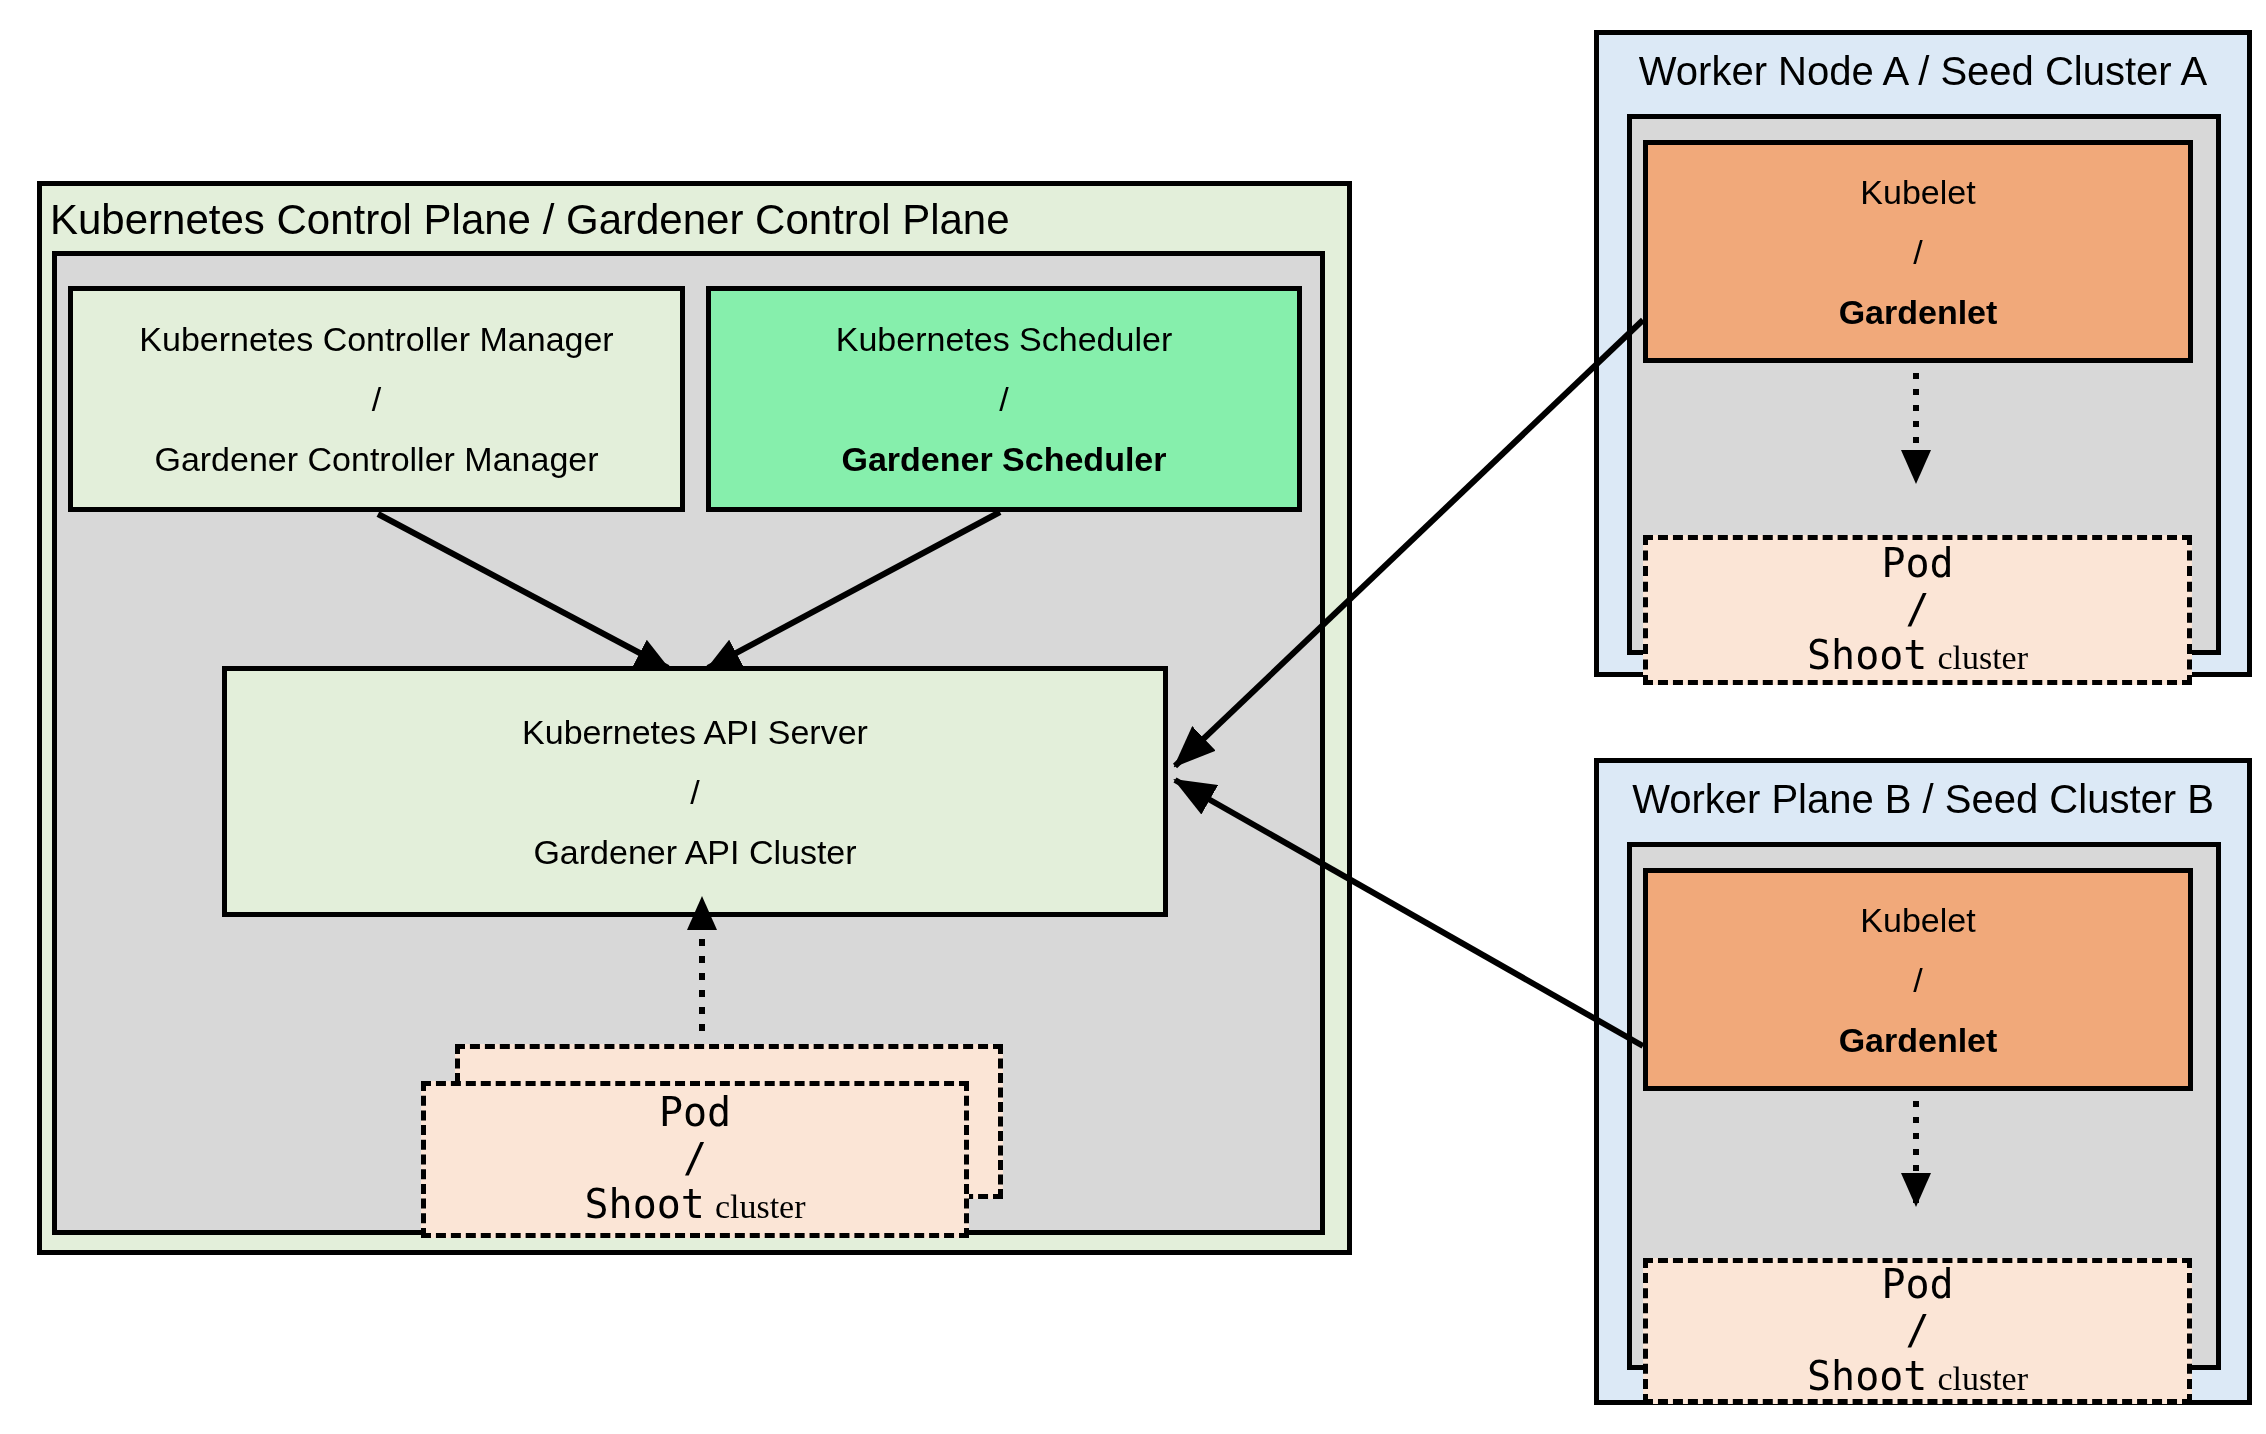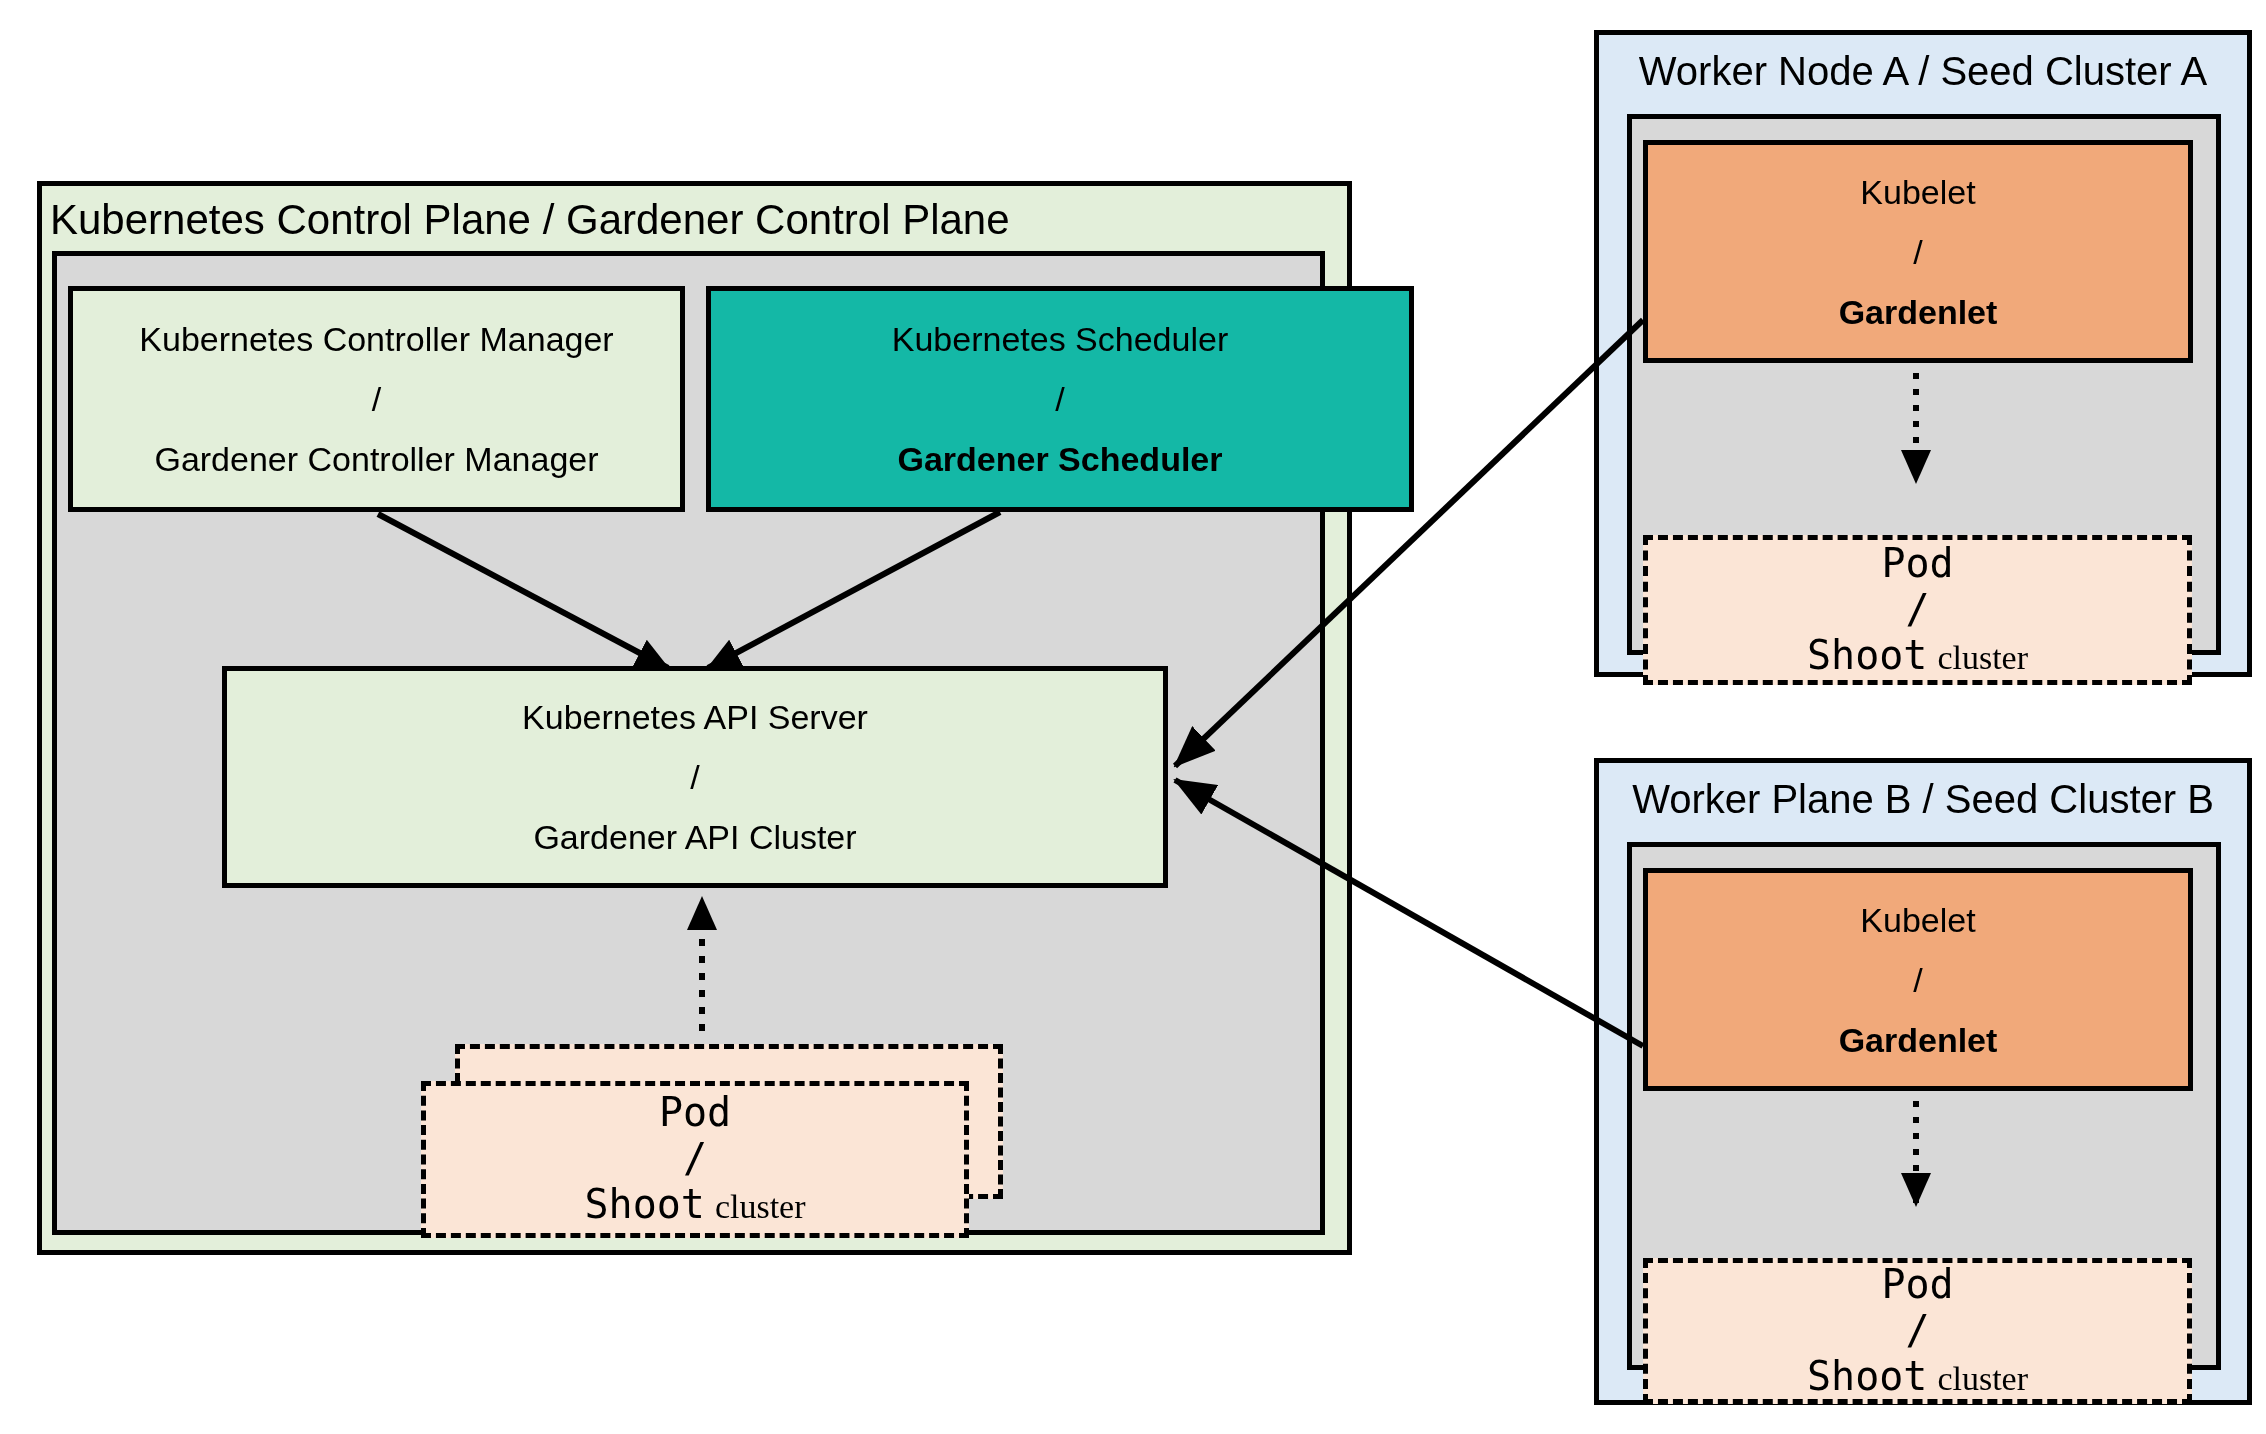--- a/index.html
+++ b/index.html
@@ -79,27 +79,27 @@
   <div class="abs cp-title" style="left:50px; top:190px; width:1280px; height:60px;">Kubernetes Control Plane / Gardener Control Plane</div>
 
   <div class="abs bordered" style="left:52px; top:251px; width:1273px; height:984px; background:#D8D8D8;"></div>
 
   <div class="abs bordered vcenter" style="left:68px; top:286px; width:617px; height:226px; background:#E3EFDA;">
     <div class="label-line">Kubernetes Controller Manager</div>
     <div class="label-line">/</div>
     <div class="label-line">Gardener Controller Manager</div>
   </div>
 
-  <div class="abs bordered vcenter" style="left:706px; top:286px; width:708px; height:226px; background:#14b8a6;">
+  <div class="abs bordered vcenter" style="left:706px; top:286px; width:596px; height:226px; background:#86efac;">
     <div class="label-line">Kubernetes Scheduler</div>
     <div class="label-line">/</div>
     <div class="label-line bold">Gardener Scheduler</div>
   </div>
 
-  <div class="abs bordered vcenter" style="left:222px; top:666px; width:946px; height:222px; background:#E3EFDA;">
+  <div class="abs bordered vcenter" style="left:222px; top:666px; width:946px; height:251px; background:#E3EFDA;">
     <div class="label-line">Kubernetes API Server</div>
     <div class="label-line">/</div>
     <div class="label-line">Gardener API Cluster</div>
   </div>
 
   <div class="abs dashed" style="left:455px; top:996px; width:548px; height:155px; background:#FBE5D6;"></div>
 
   <div class="abs dashed vcenter" style="left:421px; top:1033px; width:548px; height:157px; background:#FBE5D6;">
     <div class="pod-line">Pod</div>
     <div class="pod-line">/</div>

